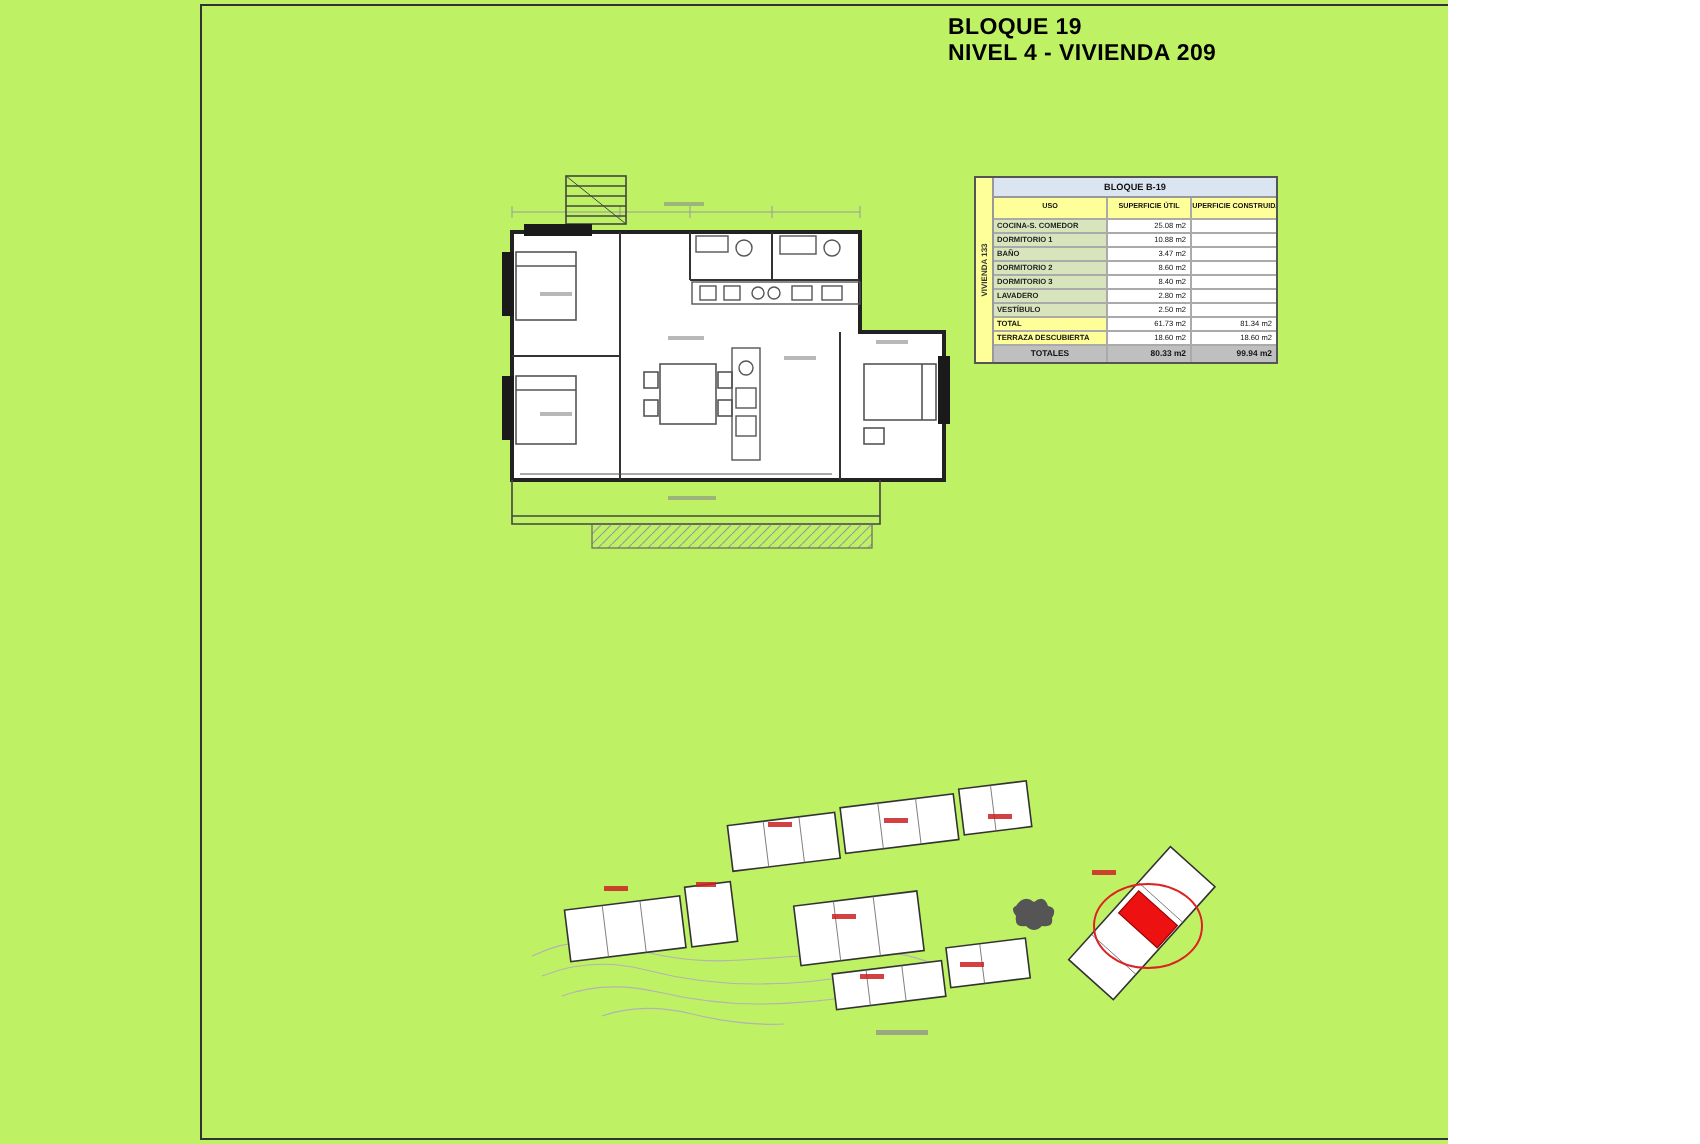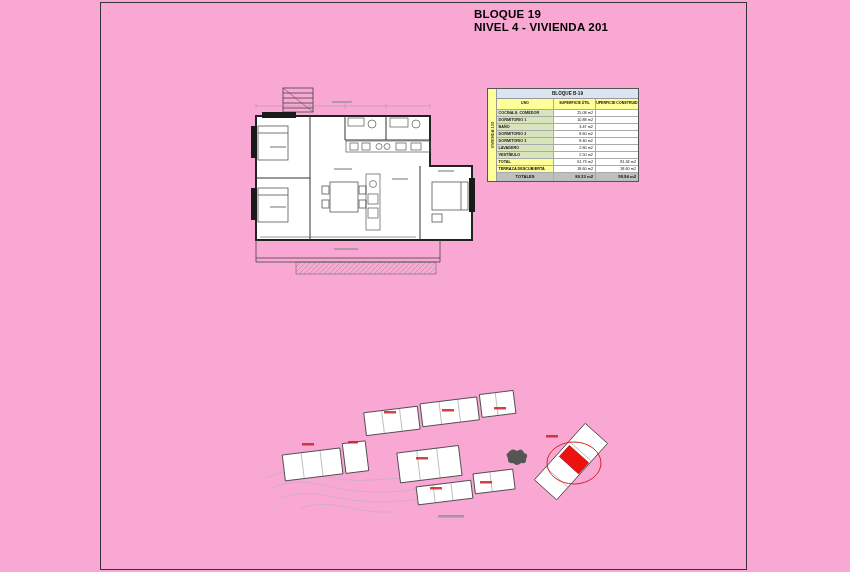--- a/index.html
+++ b/index.html
@@ -1,16 +1,16 @@
 <!DOCTYPE html>
 <html><head>
 <meta charset="utf-8">
 <style>
   html,body{margin:0;padding:0;background:#fff;}
-  #sheet{position:relative;width:850px;height:572px;background:#f9a8d4;overflow:hidden;
+  #sheet{position:relative;width:724px;height:572px;background:#bef264;overflow:hidden;
          font-family:"Liberation Sans",sans-serif;color:#111;}
   #frame{position:absolute;left:100px;top:2px;width:645px;height:566px;border:1px solid #333;}
   
   #title-block{position:absolute;left:474px;top:8px;font-weight:bold;font-size:11.5px;line-height:13px;letter-spacing:0.2px;color:#000;}
   
   #area-table{position:absolute;left:487px;top:88px;width:152px;display:flex;border:1px solid #555;background:#fff;box-sizing:border-box;}
   #area-table .strip{width:9px;background:#ffff99;border-right:1px solid #999;position:relative;}
   #area-table .vtext{position:absolute;left:50%;top:50%;transform:translate(-50%,-50%) rotate(-90deg);
         font-size:4px;font-weight:bold;white-space:nowrap;color:#333;}
   #area-table .tmain{flex:1;display:flex;flex-direction:column;}
@@ -30,21 +30,21 @@
 </style>
 </head>
 <body>
 
 <div id="sheet">
 
   <div id="frame"></div>
 
   <div id="title-block">
     <div>BLOQUE 19</div>
-    <div>NIVEL 4 - VIVIENDA 201</div>
+    <div>NIVEL 4 - VIVIENDA 209</div>
   </div>
 
   <div id="area-table">
     <div class="strip">
       <span class="vtext">VIVIENDA 133</span>
     </div>
     <div class="tmain">
       <div class="block-h">BLOQUE B-19</div>
       <div class="trow cols-h">
         <div class="cell">USO</div>

